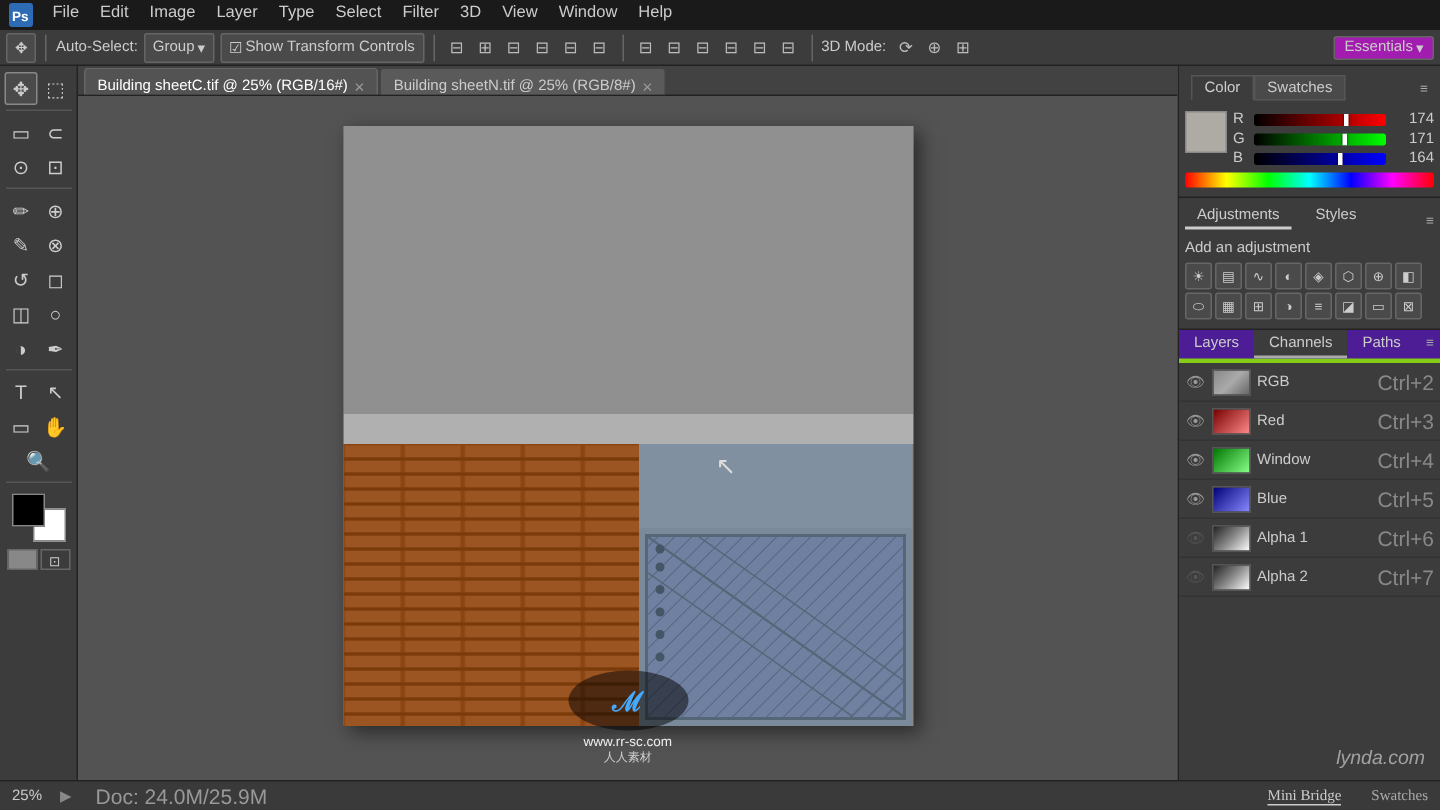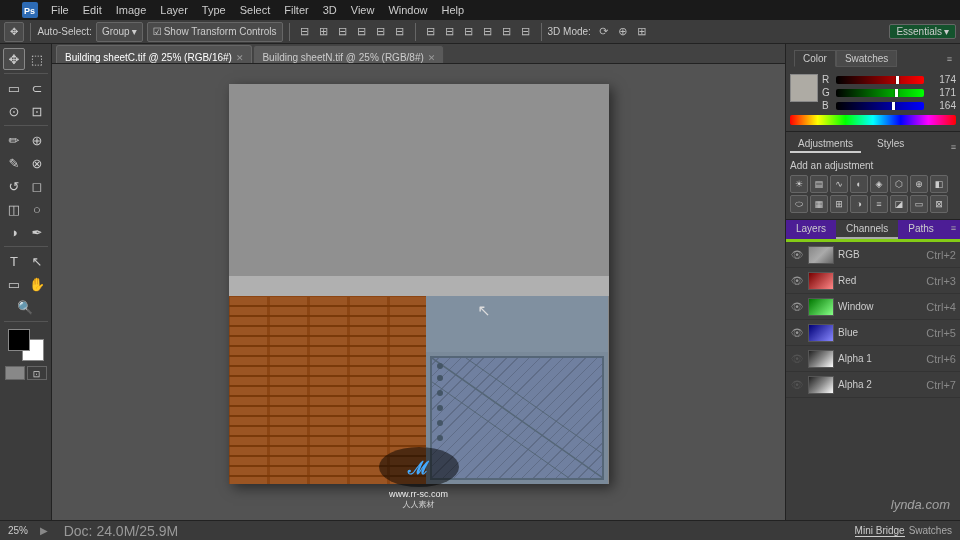--- a/index.html
+++ b/index.html
@@ -1,21 +1,21 @@
 <!DOCTYPE html>
 <html><head>
   <meta charset="utf-8">
   <style>
     * { margin: 0; padding: 0; box-sizing: border-box; }
     body { width: 960px; height: 540px; overflow: hidden; background: #535353; font-family: Arial, sans-serif; font-size: 11px; color: #ccc; }
 
     
     #menubar {
-      width: 100%; height: 20px; background: #1a1a1a; display: flex; align-items: center;
-      padding: 0 20px; gap: 0;
+      width: 100%; height: 20px; background: #1a1a1a; display: flex; align-items: flex-start;
+      padding: 0 4px; gap: 0;
     }
     .ps-logo { width: 20px; height: 20px; display: flex; align-items: center; justify-content: center; margin-right: 4px; }
     .menu-item { padding: 2px 7px; font-size: 11px; color: #ccc; cursor: pointer; white-space: nowrap; }
 
     
     #toolbar-top {
       width: 100%; height: 24px; background: #3c3c3c; display: flex; align-items: center;
       padding: 0 4px; gap: 4px; border-bottom: 1px solid #222;
     }
     .toolbar-btn {
@@ -179,47 +179,47 @@
       border-bottom: 1px solid #333; cursor: pointer;
     }
     .channel-eye { width: 14px; height: 14px; display: flex; align-items: center; justify-content: center; font-size: 10px; color: #999; }
     .channel-thumb { width: 26px; height: 18px; background: #888; border: 1px solid #555; }
     .channel-thumb-rgb { background: linear-gradient(135deg, #888, #aaa, #666); }
     .channel-thumb-r { background: linear-gradient(135deg, #700, #f88); }
     .channel-thumb-g { background: linear-gradient(135deg, #070, #8f8); }
     .channel-thumb-b { background: linear-gradient(135deg, #007, #88f); }
     .channel-thumb-alpha { background: linear-gradient(135deg, #222, #888, #fff); }
     .channel-name { flex: 1; font-size: 10px; color: #ccc; }
-    .channel-shortcut { font-size: 11px; color: #888; }
+    .channel-shortcut { font-size: 14px; color: #888; }
 
     
     #bottom-bar {
       height: 20px; background: #3a3a3a; display: flex; align-items: center; padding: 0 8px; gap: 8px;
       border-top: 1px solid #222;
     }
-    .bottom-tabs { display: flex; gap: 4px; }
+    .bottom-tabs { display: flex; gap: 20px; font-family: Liberation Serif, serif; }
     .bottom-tab { font-size: 10px; color: #aaa; cursor: pointer; }
     .bottom-tab.active { color: #ccc; border-bottom: 1px solid #ccc; }
     .bottom-status { font-size: 14px; color: #999; margin-left: 8px; }
     .bottom-zoom { font-size: 10px; color: #ccc; }
     .panel-options { font-size: 9px; color: #aaa; cursor: pointer; }
 
     
     #watermark-left {
       position: absolute; bottom: 30px; left: 50%; transform: translateX(-50%);
       pointer-events: none; text-align: center;
     }
     #watermark-right {
       position: absolute; bottom: 30px; right: 60px;
       pointer-events: none; color: #ccc; font-size: 13px; font-style: italic;
       opacity: 0.7;
     }
 
     .essentials-btn {
-      margin-left: auto; background: #14532d; border: 1px solid #666; border-radius: 2px;
+      margin-left: auto; background: #a21caf; border: 1px solid #666; border-radius: 2px;
       color: #ccc; font-size: 10px; padding: 1px 6px; cursor: pointer; display: flex; align-items: center; gap: 2px;
     }
     .toolbar-icon-group { display: flex; align-items: center; gap: 1px; }
     .icon-btn { width: 18px; height: 18px; display: flex; align-items: center; justify-content: center; cursor: pointer; font-size: 11px; color: #bbb; }
   </style>
 </head>
 <body>
 
 <div id="menubar">
   <div class="ps-logo">

